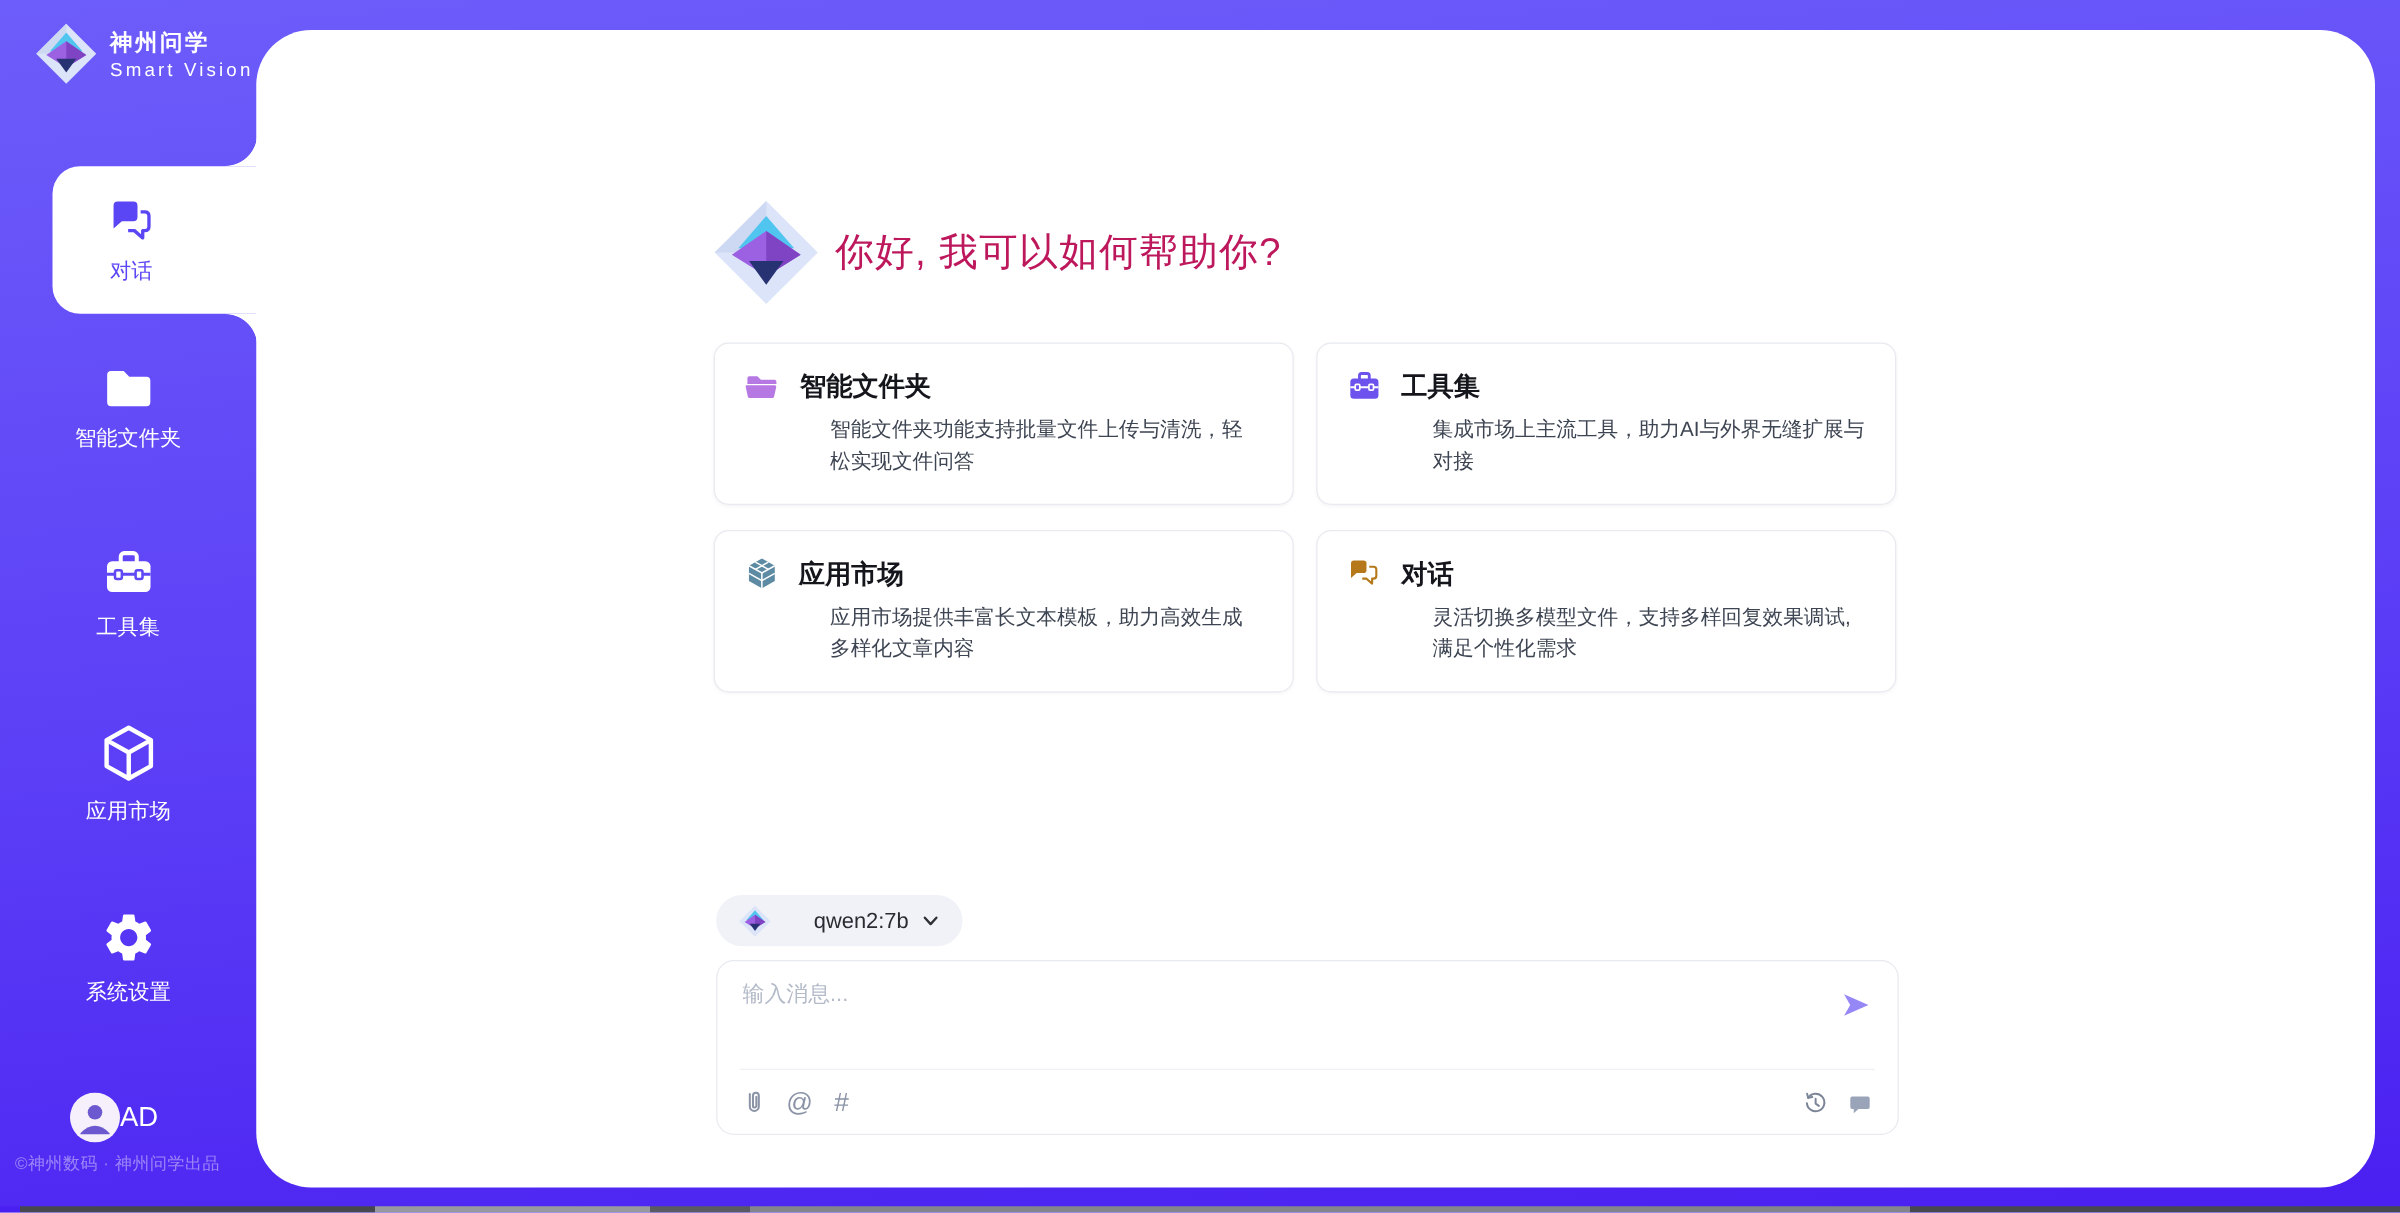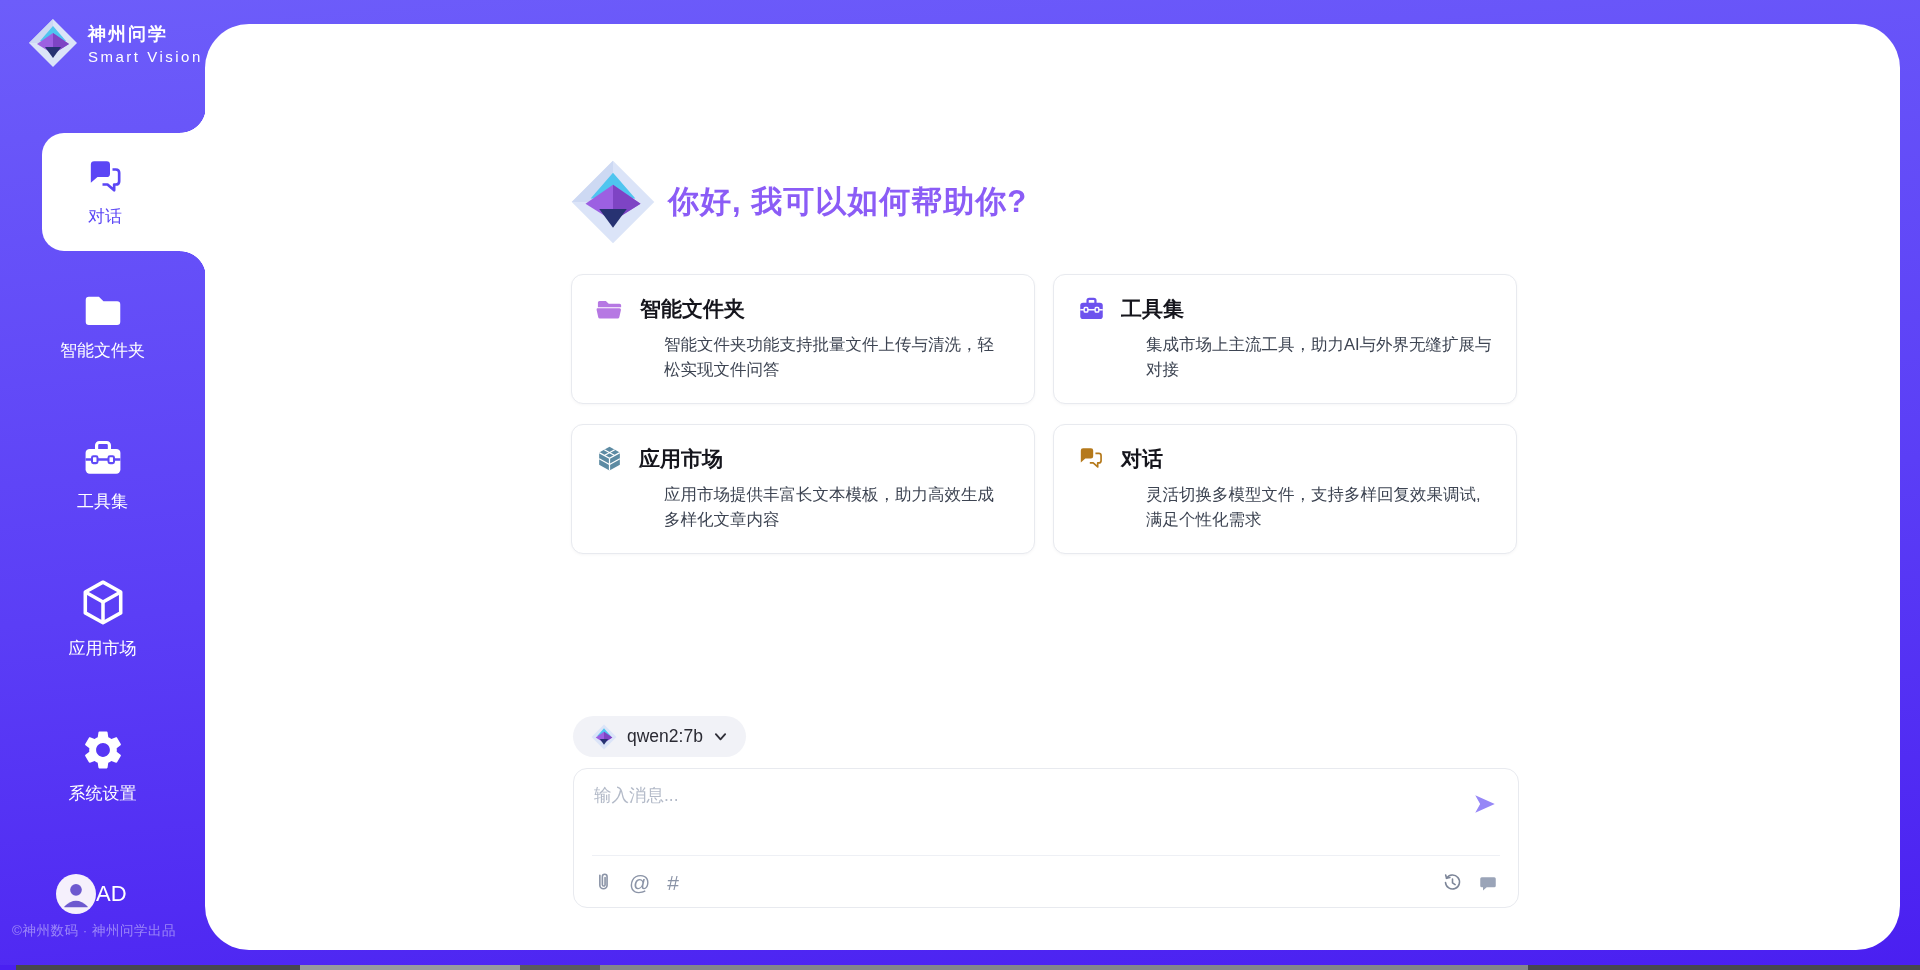--- a/index.html
+++ b/index.html
@@ -41,35 +41,35 @@
   .user-name { color:#fff; font-size:22px; }
 
   .credit { position:absolute; left:12px; top:922px; color:rgba(255,255,255,.42); font-size:13.5px; letter-spacing:.5px; }
 
   
   .panel { position:absolute; left:205px; top:24px; width:1695px; height:926px;
     background:#fff; border-radius:44px; }
 
   .greet { position:absolute; left:365px; top:135px; display:flex; align-items:center; gap:12px; }
   .greet .logo { width:86px; height:86px; }
-  .greet-title { font-size:31px; font-weight:bold; color:#8b5cf6; letter-spacing:1px; }
+  .greet-title { font-size:31px; font-weight:normal; color:#be185d; letter-spacing:1px; }
 
   .cards { position:absolute; left:366px; top:250px; width:946px;
     display:grid; grid-template-columns:1fr 1fr; gap:20px 18px; grid-auto-rows:130px; }
   .card { background:#fff; border:1px solid #e8eaef; border-radius:12px; padding:20px 24px;
     box-shadow:0 1px 3px rgba(20,20,40,.04); cursor:pointer; }
   .card-head { display:flex; align-items:center; gap:16px; }
   .card-head svg { display:block; }
   .card-title { font-size:21px; font-weight:bold; color:#15151c; }
   .card-desc { margin:9px 0 0 68px; font-size:16.5px; color:#3d4452; line-height:1.5; }
 
   .model-pill { position:absolute; left:368px; top:692px; height:41px; border-radius:21px;
     background:#f1f2f7; display:flex; align-items:center; gap:10px; padding:0 18px; cursor:pointer; }
   .model-pill .logo { width:26px; height:26px; }
-  .model-name { font-size:17.5px; color:#2a2a33; }
+  .model-name { font-size:17.5px; color:#2a2a33;margin-left:24px; }
 
   .composer { position:absolute; left:368px; top:744px; width:946px; height:140px;
     border:1px solid #e8eaef; border-radius:14px; background:#fff; }
   .composer textarea { position:absolute; left:20px; top:14px; width:860px; height:62px;
     border:none; outline:none; resize:none; font-family:"Liberation Sans",sans-serif;
     font-size:17.5px; color:#333; }
   .composer textarea::placeholder { color:#b3bac8; }
   .send-btn { position:absolute; right:20px; top:22px; width:26px; height:26px; cursor:pointer; }
   .comp-divider { position:absolute; left:18px; right:18px; top:86px; border-top:1px solid #eef0f5; }
   .comp-left { position:absolute; left:20px; bottom:14px; display:flex; align-items:center; gap:17px; }

